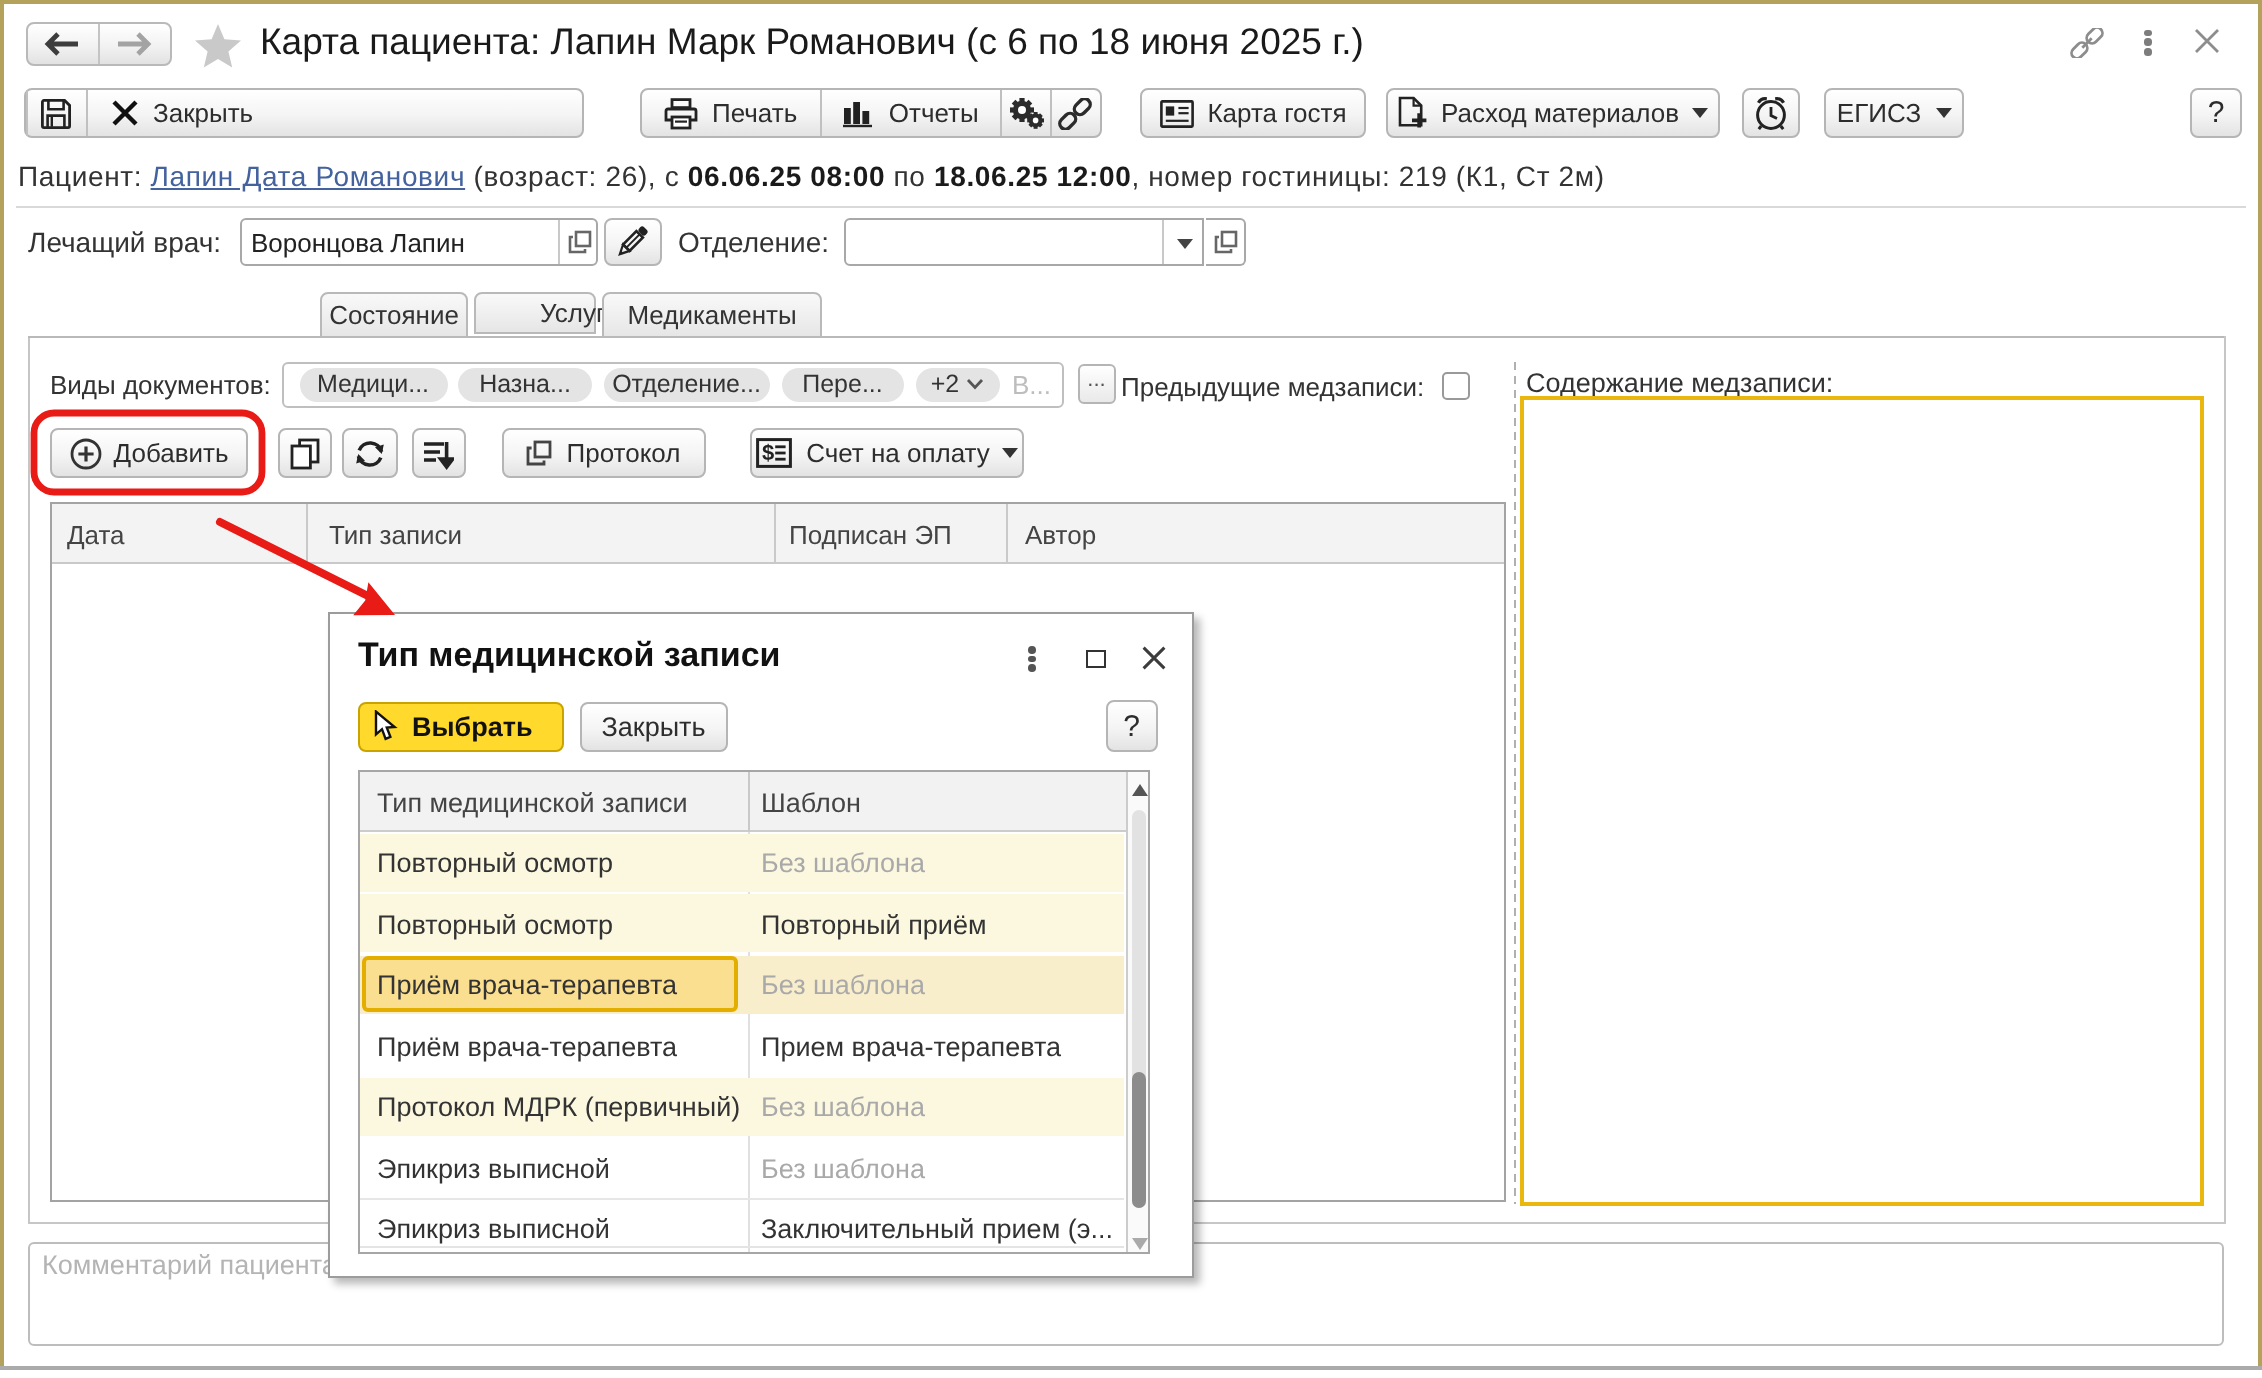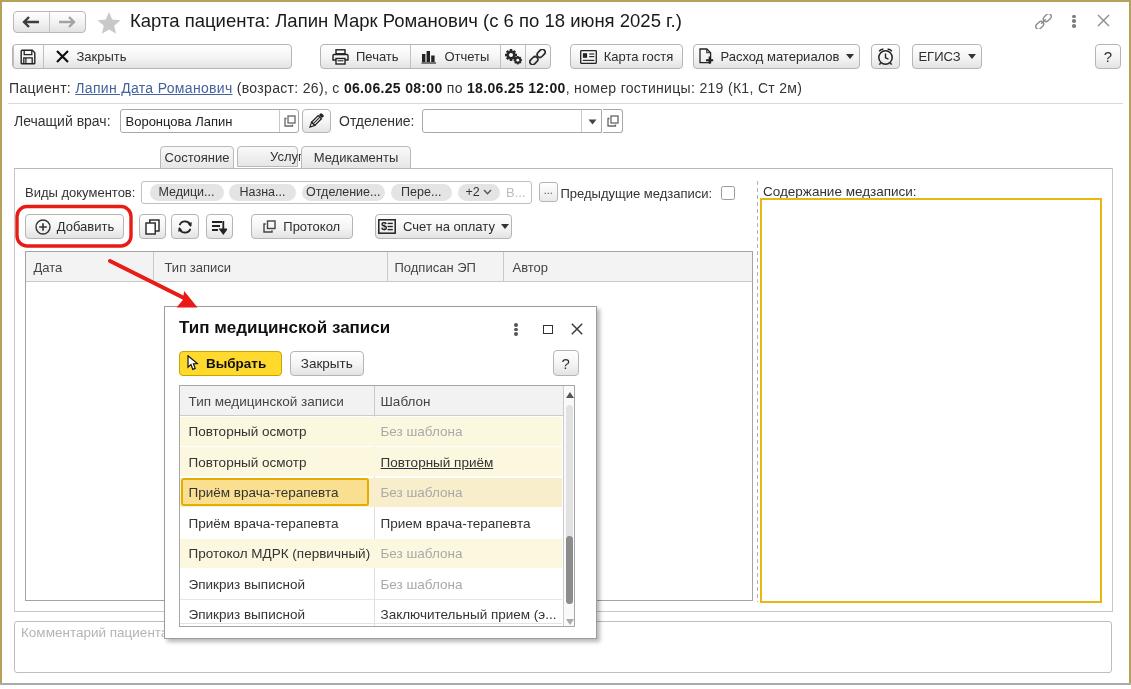--- a/index.html
+++ b/index.html
@@ -330,21 +330,21 @@
       <div class="abs" style="left:193.5px;top:0;width:1px;height:30.5px;background:#c9c9c9;"></div>
       <div class="hdrtxt" style="left:8.5px;top:8px;font-size:13.5px;">Тип медицинской записи</div>
       <div class="hdrtxt" style="left:200.5px;top:8px;font-size:13.5px;">Шаблон</div>
 
       <div class="abs" style="left:0;top:31px;width:381.5px;height:29px;background:#fcf8e0;"></div>
       <div class="abs" style="left:8.5px;top:38.5px;font-size:13.5px;color:#333;">Повторный осмотр</div>
       <div class="abs" style="left:200.5px;top:38.5px;font-size:13.5px;color:#a9a9a9;">Без шаблона</div>
 
       <div class="abs" style="left:0;top:61.5px;width:381.5px;height:29px;background:#fcf8e0;"></div>
       <div class="abs" style="left:8.5px;top:69px;font-size:13.5px;color:#333;">Повторный осмотр</div>
-      <div class="abs" style="left:200.5px;top:69px;font-size:13.5px;color:#333;text-decoration:underline;">Повторный приём</div>
+      <div class="abs" style="left:200.5px;top:69px;font-size:13.5px;color:#333;">Повторный приём</div>
 
       <div class="abs" style="left:0;top:92px;width:381.5px;height:29px;background:#f9eecb;"></div>
       <div class="abs" style="left:1px;top:92.5px;width:188px;height:27.5px;background:#fbdf90;border:2px solid #e4ae00;border-radius:3px;"></div>
       <div class="abs" style="left:8.5px;top:99.5px;font-size:13.5px;color:#333;">Приём врача-терапевта</div>
       <div class="abs" style="left:200.5px;top:99.5px;font-size:13.5px;color:#a9a9a9;">Без шаблона</div>
 
       <div class="abs" style="left:8.5px;top:130px;font-size:13.5px;color:#333;">Приём врача-терапевта</div>
       <div class="abs" style="left:200.5px;top:130px;font-size:13.5px;color:#333;">Прием врача-терапевта</div>
 
       <div class="abs" style="left:0;top:153px;width:381.5px;height:29px;background:#fcf8e0;"></div>

